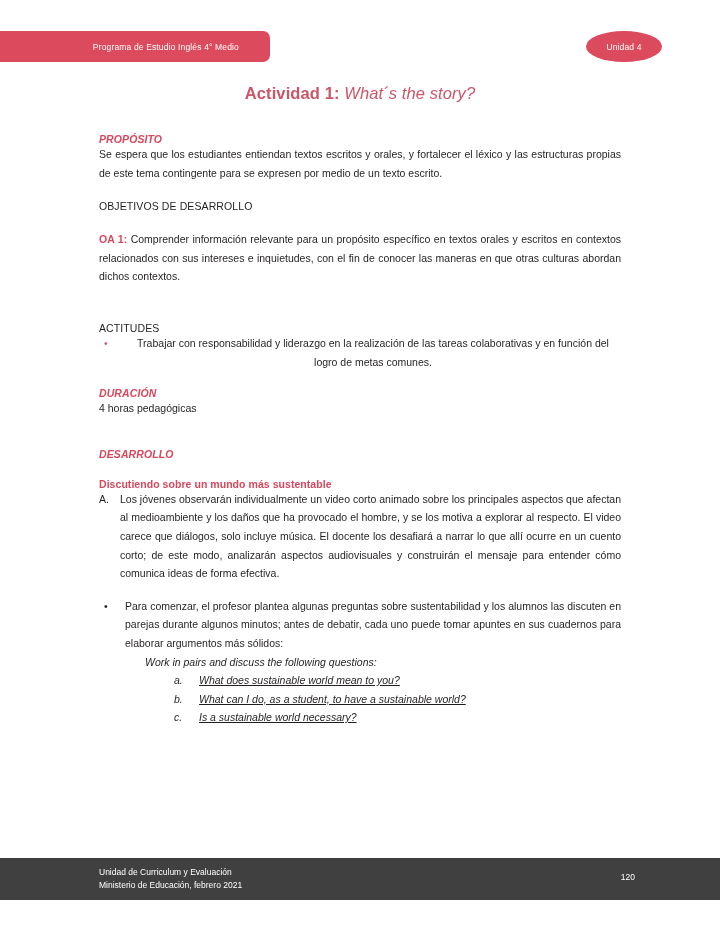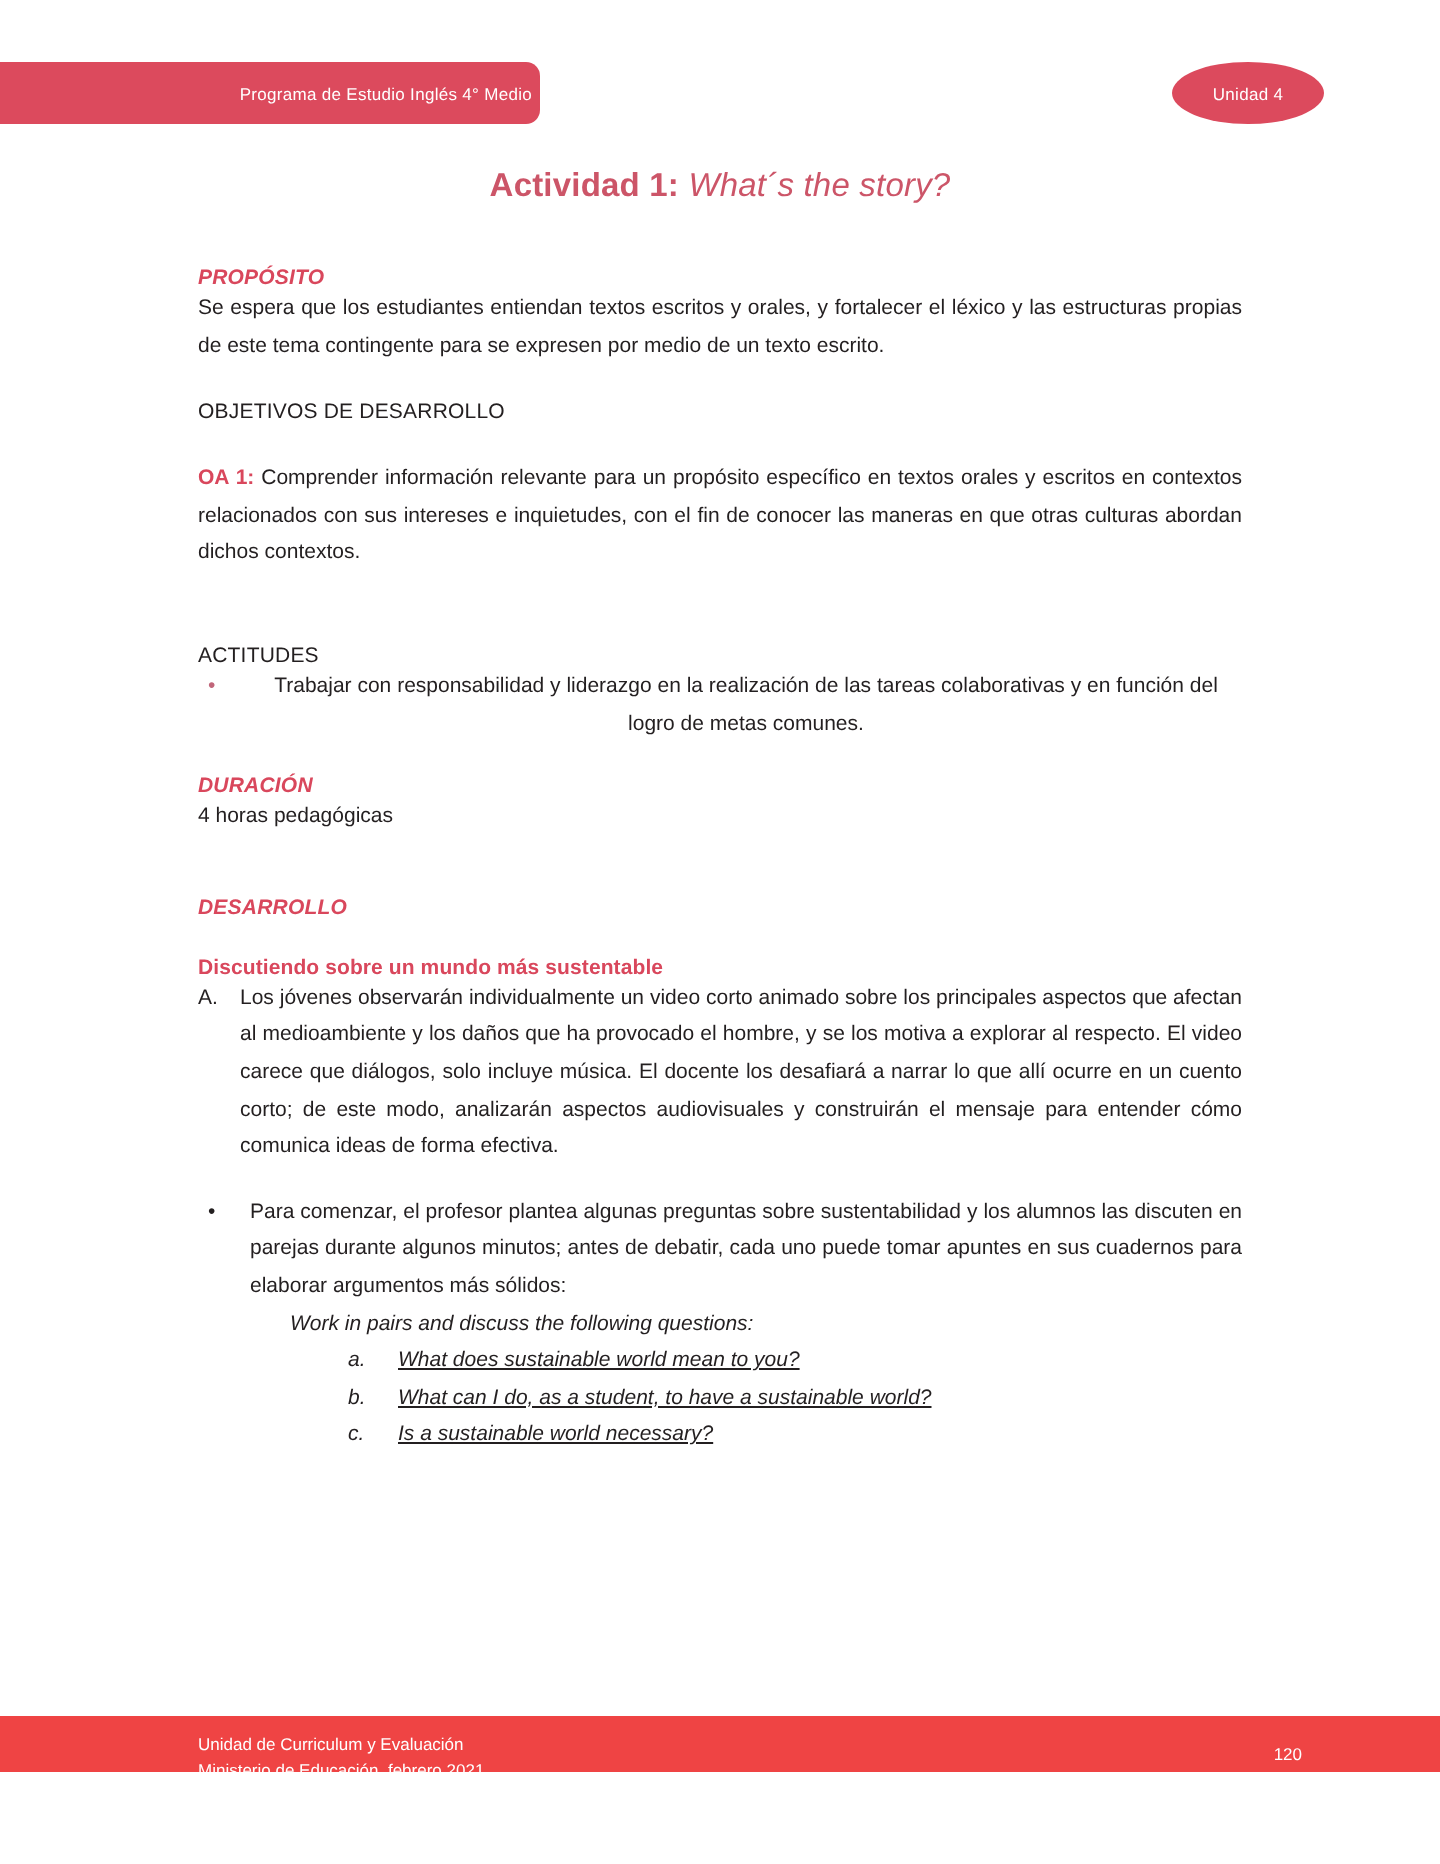--- a/index.html
+++ b/index.html
@@ -29,21 +29,21 @@
     left: 0;
     width: 270px;
     height: 31px;
     background: #dc4a5d;
     border-top-right-radius: 7px;
     border-bottom-right-radius: 7px;
     display: flex;
     align-items: center;
     justify-content: flex-end;
     box-sizing: border-box;
-    padding-right: 4px;
+    padding-right: 31px;
   }
   .header-tab span {
     color: #ffffff;
     font-size: 8.5px;
     letter-spacing: 0.15px;
     white-space: nowrap;
   }
   .unit-badge {
     position: absolute;
     top: 31px;
@@ -187,34 +187,34 @@
     margin: 0;
     letter-spacing: 0.05px;
   }
 
   
   .footer {
     position: absolute;
     left: 0;
     top: 858px;
     width: 720px;
-    height: 28px;
-    background: #ef4444;
+    height: 42px;
+    background: #404040;
   }
   .footer-inner {
     position: absolute;
     left: 99px;
     top: 8px;
     color: #ffffff;
     font-size: 8.5px;
     line-height: 12.5px;
   }
   .footer-page {
     position: absolute;
-    right: 69px;
+    right: 85px;
     top: 14px;
     color: #ffffff;
     font-size: 8.5px;
   }
 </style>
 </head>
 <body>
 
 <div class="header">
   <div class="header-tab">

